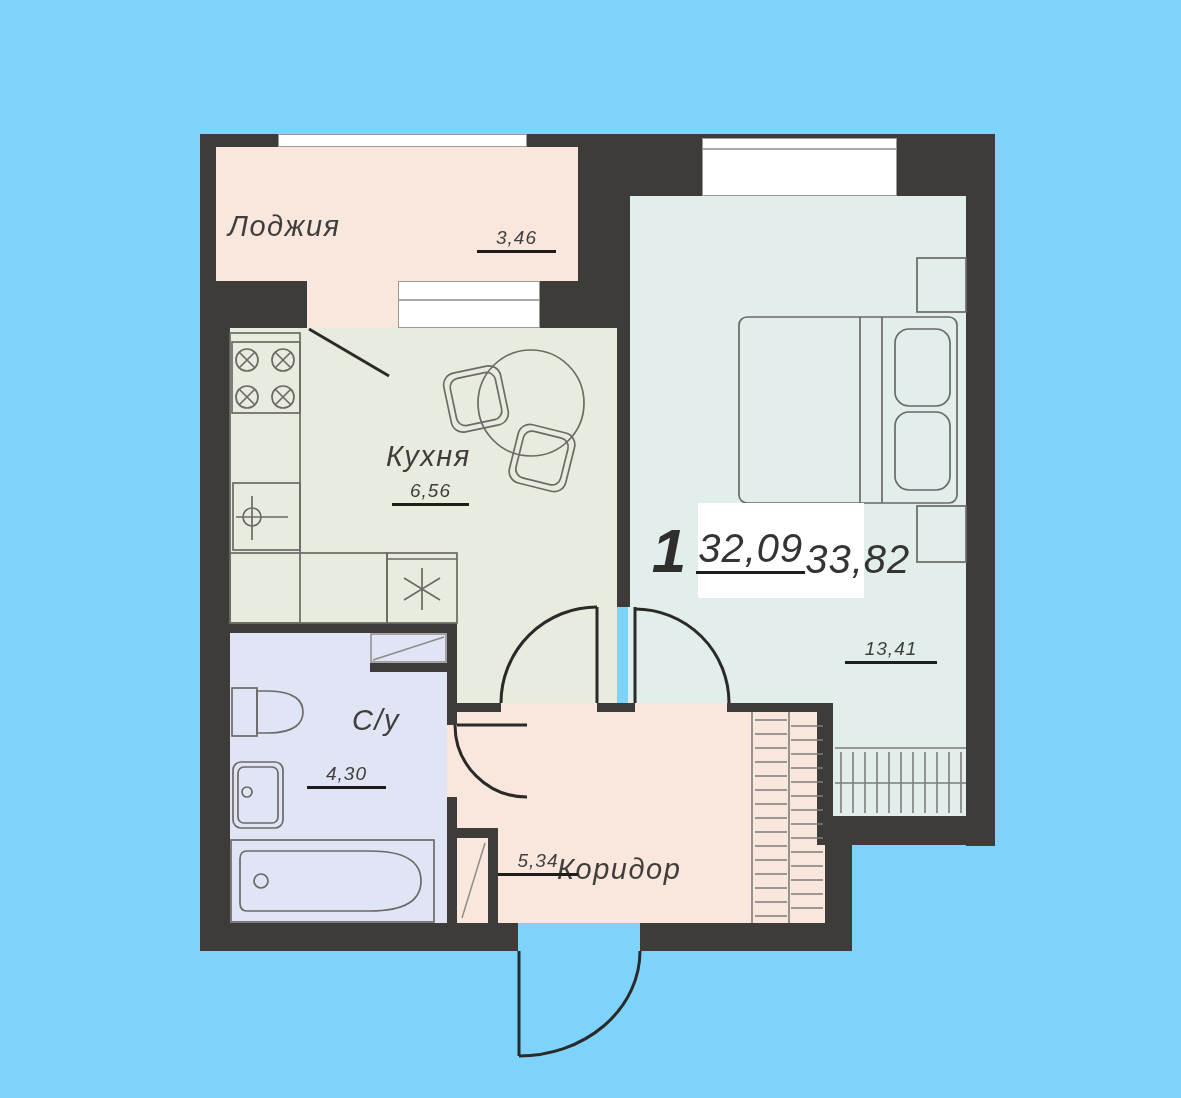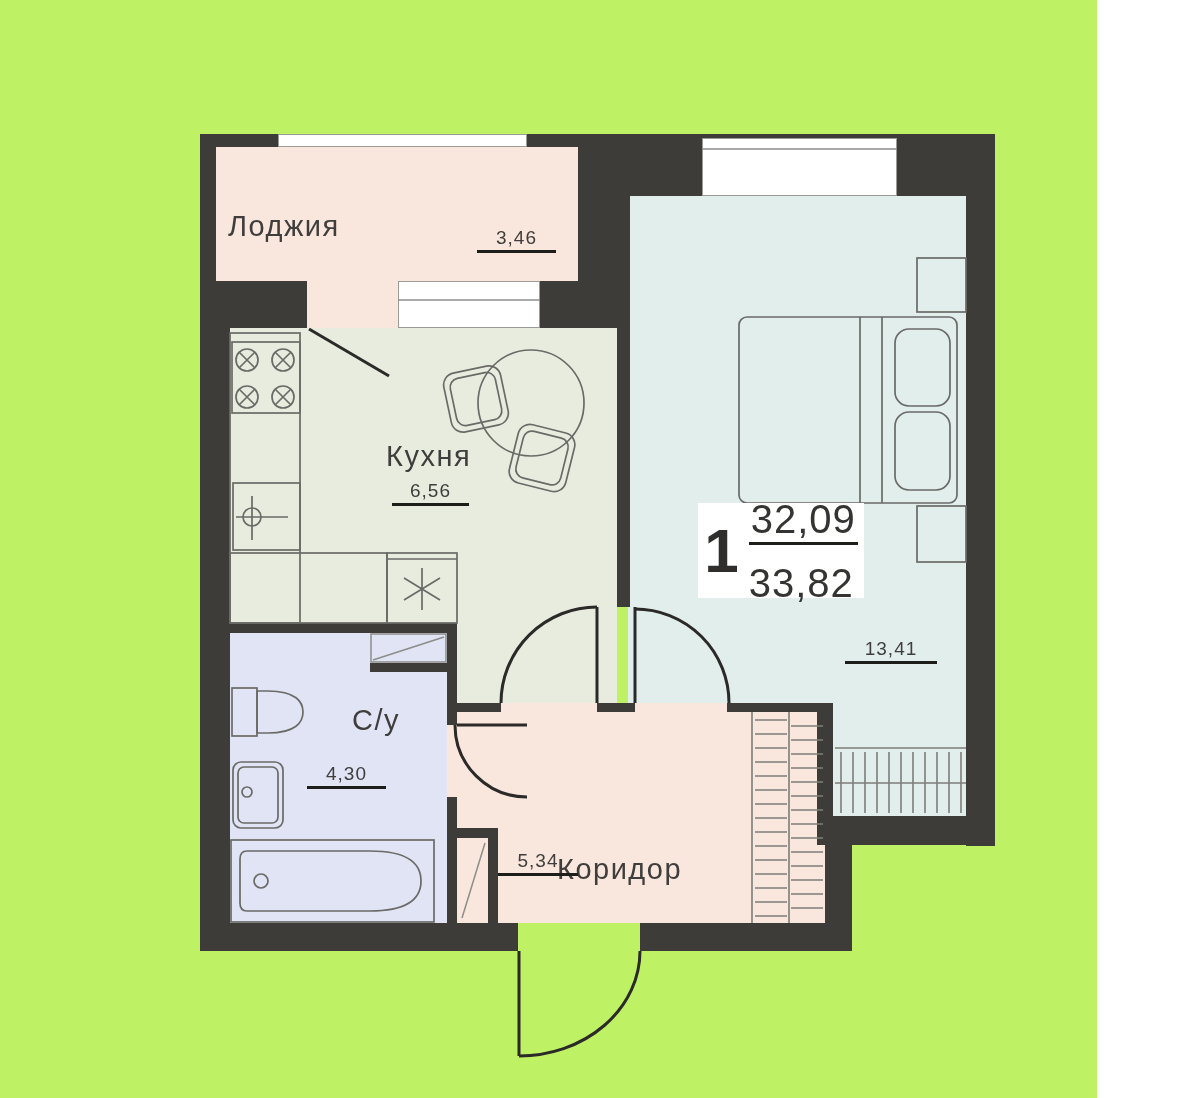--- a/index.html
+++ b/index.html
@@ -1,29 +1,29 @@
 <!DOCTYPE html>
 <html style="--wall: #3d3c39; --loggia: #f9e7dd; --kitchen: #e8ecdf; --living: #e2eeec; --bathroom: #e0e4f4; --corridor: #f9e7dd; --furniture: #6a6a67; --door: #2b2a28; --text: #3f3e3c; --underline: #1d1d1a; --window_frame: #9a9a97;"><head>
 <meta charset="utf-8">
 <style>
   html,body{margin:0;padding:0;background:#ffffff;}
-  .canvas{position:relative;width:1097px;height:1098px;background:#bef264;overflow:hidden;
-          font-family:"Liberation Sans","DejaVu Sans",sans-serif;}
+  .canvas{position:relative;width:1181px;height:1098px;background:#7dd3fc;overflow:hidden;
+          font-family:"Liberation Sans","DejaVu Sans",sans-serif;font-style:italic;}
   .floor{position:absolute;}
   .wall{position:absolute;background:var(--wall);}
   .win{position:absolute;background:#ffffff;border:1.5px solid var(--window_frame);box-sizing:border-box;}
   .label{position:absolute;color:var(--text);font-size:29px;line-height:1.25;letter-spacing:1.5px;font-weight:400;}
   .area{position:absolute;color:var(--text);font-size:19px;line-height:1;letter-spacing:1px;text-align:center;
         border-bottom:3px solid var(--underline);padding-bottom:3px;box-sizing:content-box;}
   .nowrap{white-space:nowrap;}
   .center{text-align:center;}
   .summary{position:absolute;left:698px;top:503px;width:166px;height:95px;background:#ffffff;
            display:flex;align-items:center;justify-content:center;gap:10px;}
   .sum-one{font-size:62px;font-weight:bold;color:#2f2e2c;line-height:.9;}
-  .frac{display:flex;flex-direction:column;font-size:40px;color:#343432;letter-spacing:1px;line-height:1.05;}
+  .frac{display:flex;flex-direction:row;font-size:40px;color:#343432;letter-spacing:1px;line-height:1.05;align-items:center;}
   .frac-top{border-bottom:3px solid var(--underline);padding:0 2px 2px;}
   .frac-bot{padding-top:17px;}
   svg .furn{stroke:var(--furniture);fill:none;stroke-width:1.7px;}
   svg .hatch{stroke:#7d7d7a;fill:none;stroke-width:1.6px;}
   svg .door{stroke:var(--door);fill:none;stroke-width:3px;}
   svg .thin{stroke:#8d8d8a;fill:none;stroke-width:1.5px;}
 </style>
 </head>
 <body>
 

